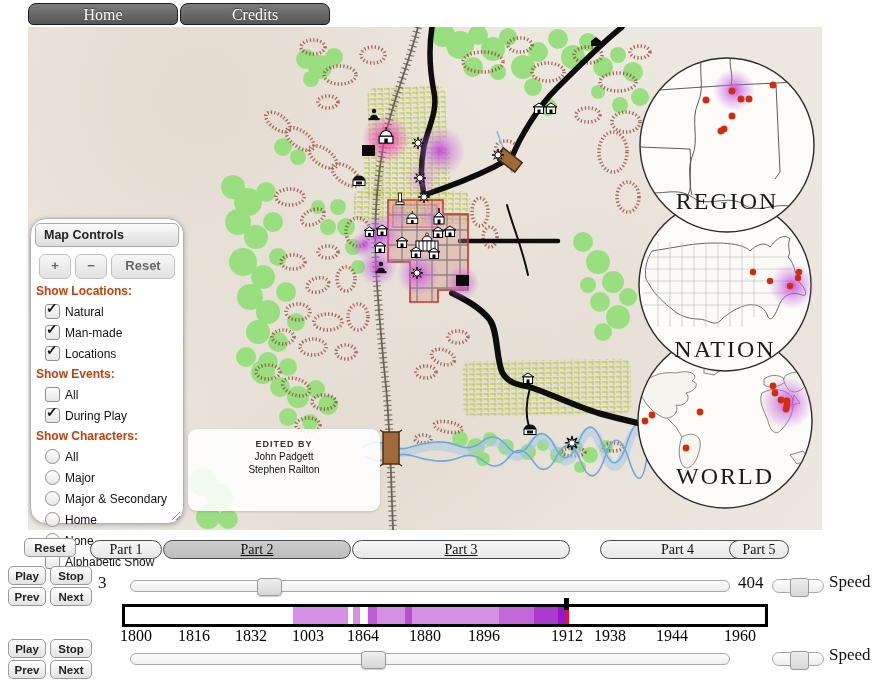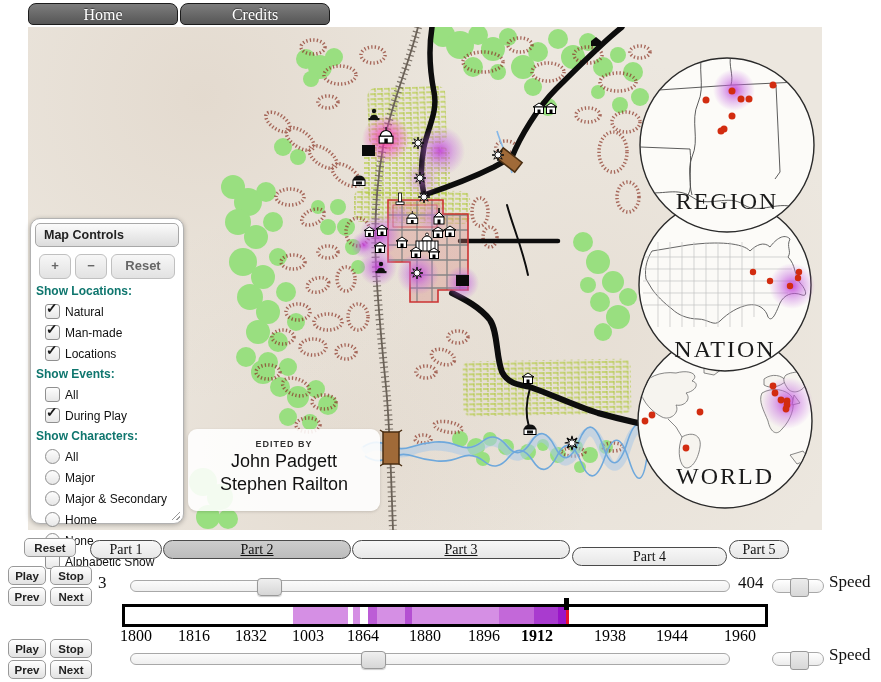--- a/index.html
+++ b/index.html
@@ -23,33 +23,33 @@
       radial-gradient(circle at 38% 86%, rgba(200,180,160,.22), transparent 40%),
       #ece7df;}
   #map-svg{position:absolute;left:0;top:0;}
 
   
   #title-box{position:absolute;left:188px;top:429px;width:192px;height:82px;
     background:rgba(255,255,255,.88);border-radius:9px;text-align:center;
     box-shadow:0 1px 3px rgba(0,0,0,.15);padding-top:7px;box-sizing:border-box;}
   #title-box .t1{font-size:15px;font-weight:bold;font-style:italic;color:#111;}
   #title-box .t2{font-size:9px;letter-spacing:1px;color:#333;margin-top:3px;font-weight:bold;}
-  #title-box .t3{font-size:18px;color:#111;margin-top:2px;}
+  #title-box .t3{font-size:10px;color:#111;margin-top:2px;}
 
   
   #map-controls{position:absolute;left:30px;top:218px;width:152px;height:304px;
-    background:#fff;border:1px solid #b2b2b2;border-radius:10px;
+    background:#fff;border:1px solid #b2b2b2;border-radius:16px;
     box-shadow:0 1px 5px rgba(0,0,0,.28);}
   #mc-header{margin:4px;padding:4px 8px;font-size:12.5px;font-weight:bold;color:#222;
     background:linear-gradient(#fbfbfb,#dcdcdc);border:1px solid #a8a8a8;border-radius:5px;cursor:pointer;}
   #mc-buttons{margin:7px 0 4px 8px;display:flex;gap:4px;}
   .mc-btn{height:23px;border:1px solid #c0c0c0;border-radius:6px;color:#666;font-weight:bold;
     background:linear-gradient(#f7f7f7,#e2e2e2);font-size:13px;text-align:center;line-height:22px;cursor:pointer;}
   .mc-btn.sq{width:30px;} .mc-btn.wide{width:62px;}
-  .mc-section{font-size:12px;font-weight:bold;color:#0f766e;margin:5px 0 2px 5px;}
+  .mc-section{font-size:12px;font-weight:bold;color:#c2410c;margin:5px 0 2px 5px;}
   .mc-item{display:flex;align-items:center;gap:5px;margin:6px 0 6px 14px;font-size:12px;color:#111;cursor:pointer;}
   .cb{position:relative;width:13px;height:13px;border:1px solid #8f8f8f;border-radius:3px;
     background:linear-gradient(#fdfdfd,#e7e7e7);flex:0 0 auto;}
   .cb.checked::after{content:"✓";position:absolute;top:-5px;left:0;font-size:14px;font-weight:bold;color:#1a1a1a;}
   .rd{position:relative;width:13px;height:13px;border:1px solid #8f8f8f;border-radius:50%;
     background:linear-gradient(#fdfdfd,#e7e7e7);flex:0 0 auto;}
   .rd.checked::after{content:"";position:absolute;left:3.5px;top:3.5px;width:5px;height:5px;border-radius:50%;background:#333;}
   #mc-resize{position:absolute;right:3px;bottom:3px;width:11px;height:11px;
     background:repeating-linear-gradient(-45deg,transparent 0 2px,#999 2px 3px);
     clip-path:polygon(100% 0,100% 100%,0 100%);cursor:nwse-resize;}
@@ -533,21 +533,21 @@
       <span>Alphabetic Show</span>
       </div>
     <div id="mc-resize"></div>
   </div>
 
   <div class="btn" style="left:24px;top:538px;width:52px;">Reset</div>
 
   <div class="part-tab" style="left:90px;width:72px;">Part 1</div>
   <div class="part-tab selected" style="left:163px;width:188px;text-decoration:underline;">Part 2</div>
   <div class="part-tab" style="left:352px;width:218px;text-decoration:underline;">Part 3</div>
-  <div class="part-tab" style="left:572px;width:155px;margin-top:7px;">Part 4</div>
+  <div class="part-tab" style="left:600px;width:155px;">Part 4</div>
   <div class="part-tab" style="left:729px;width:60px;">Part 5</div>
 
 
   <div class="btn" style="left:8px;top:566px;width:38px;">Play</div>
   <div class="btn" style="left:50px;top:566px;width:42px;">Stop</div>
   <div class="btn" style="left:8px;top:587px;width:38px;">Prev</div>
   <div class="btn" style="left:50px;top:587px;width:42px;">Next</div>
 
   <div class="serif-label" style="left:98px;top:573px;">3</div>
   <div class="slider-track" style="left:130px;top:580px;">
@@ -575,21 +575,21 @@
     <div id="tl-tick"></div>
   </div>
   <div style="position:absolute;left:122px;top:627px;width:646px;height:18px;">
     <span class="year-label" style="left:14px;">1800</span>
     <span class="year-label" style="left:72px;">1816</span>
     <span class="year-label" style="left:129px;">1832</span>
     <span class="year-label" style="left:186px;">1003</span>
     <span class="year-label" style="left:241px;">1864</span>
     <span class="year-label" style="left:303px;">1880</span>
     <span class="year-label" style="left:362px;">1896</span>
-    <span class="year-label" style="left:415px;font-weight:bold;">1912</span>
+    <span class="year-label" style="left:445px;">1912</span>
     <span class="year-label" style="left:488px;">1938</span>
     <span class="year-label" style="left:550px;">1944</span>
     <span class="year-label" style="left:618px;">1960</span>
   </div>
 
   <div class="btn" style="left:8px;top:639px;width:38px;">Play</div>
   <div class="btn" style="left:50px;top:639px;width:42px;">Stop</div>
   <div class="btn" style="left:8px;top:660px;width:38px;">Prev</div>
   <div class="btn" style="left:50px;top:660px;width:42px;">Next</div>
 

